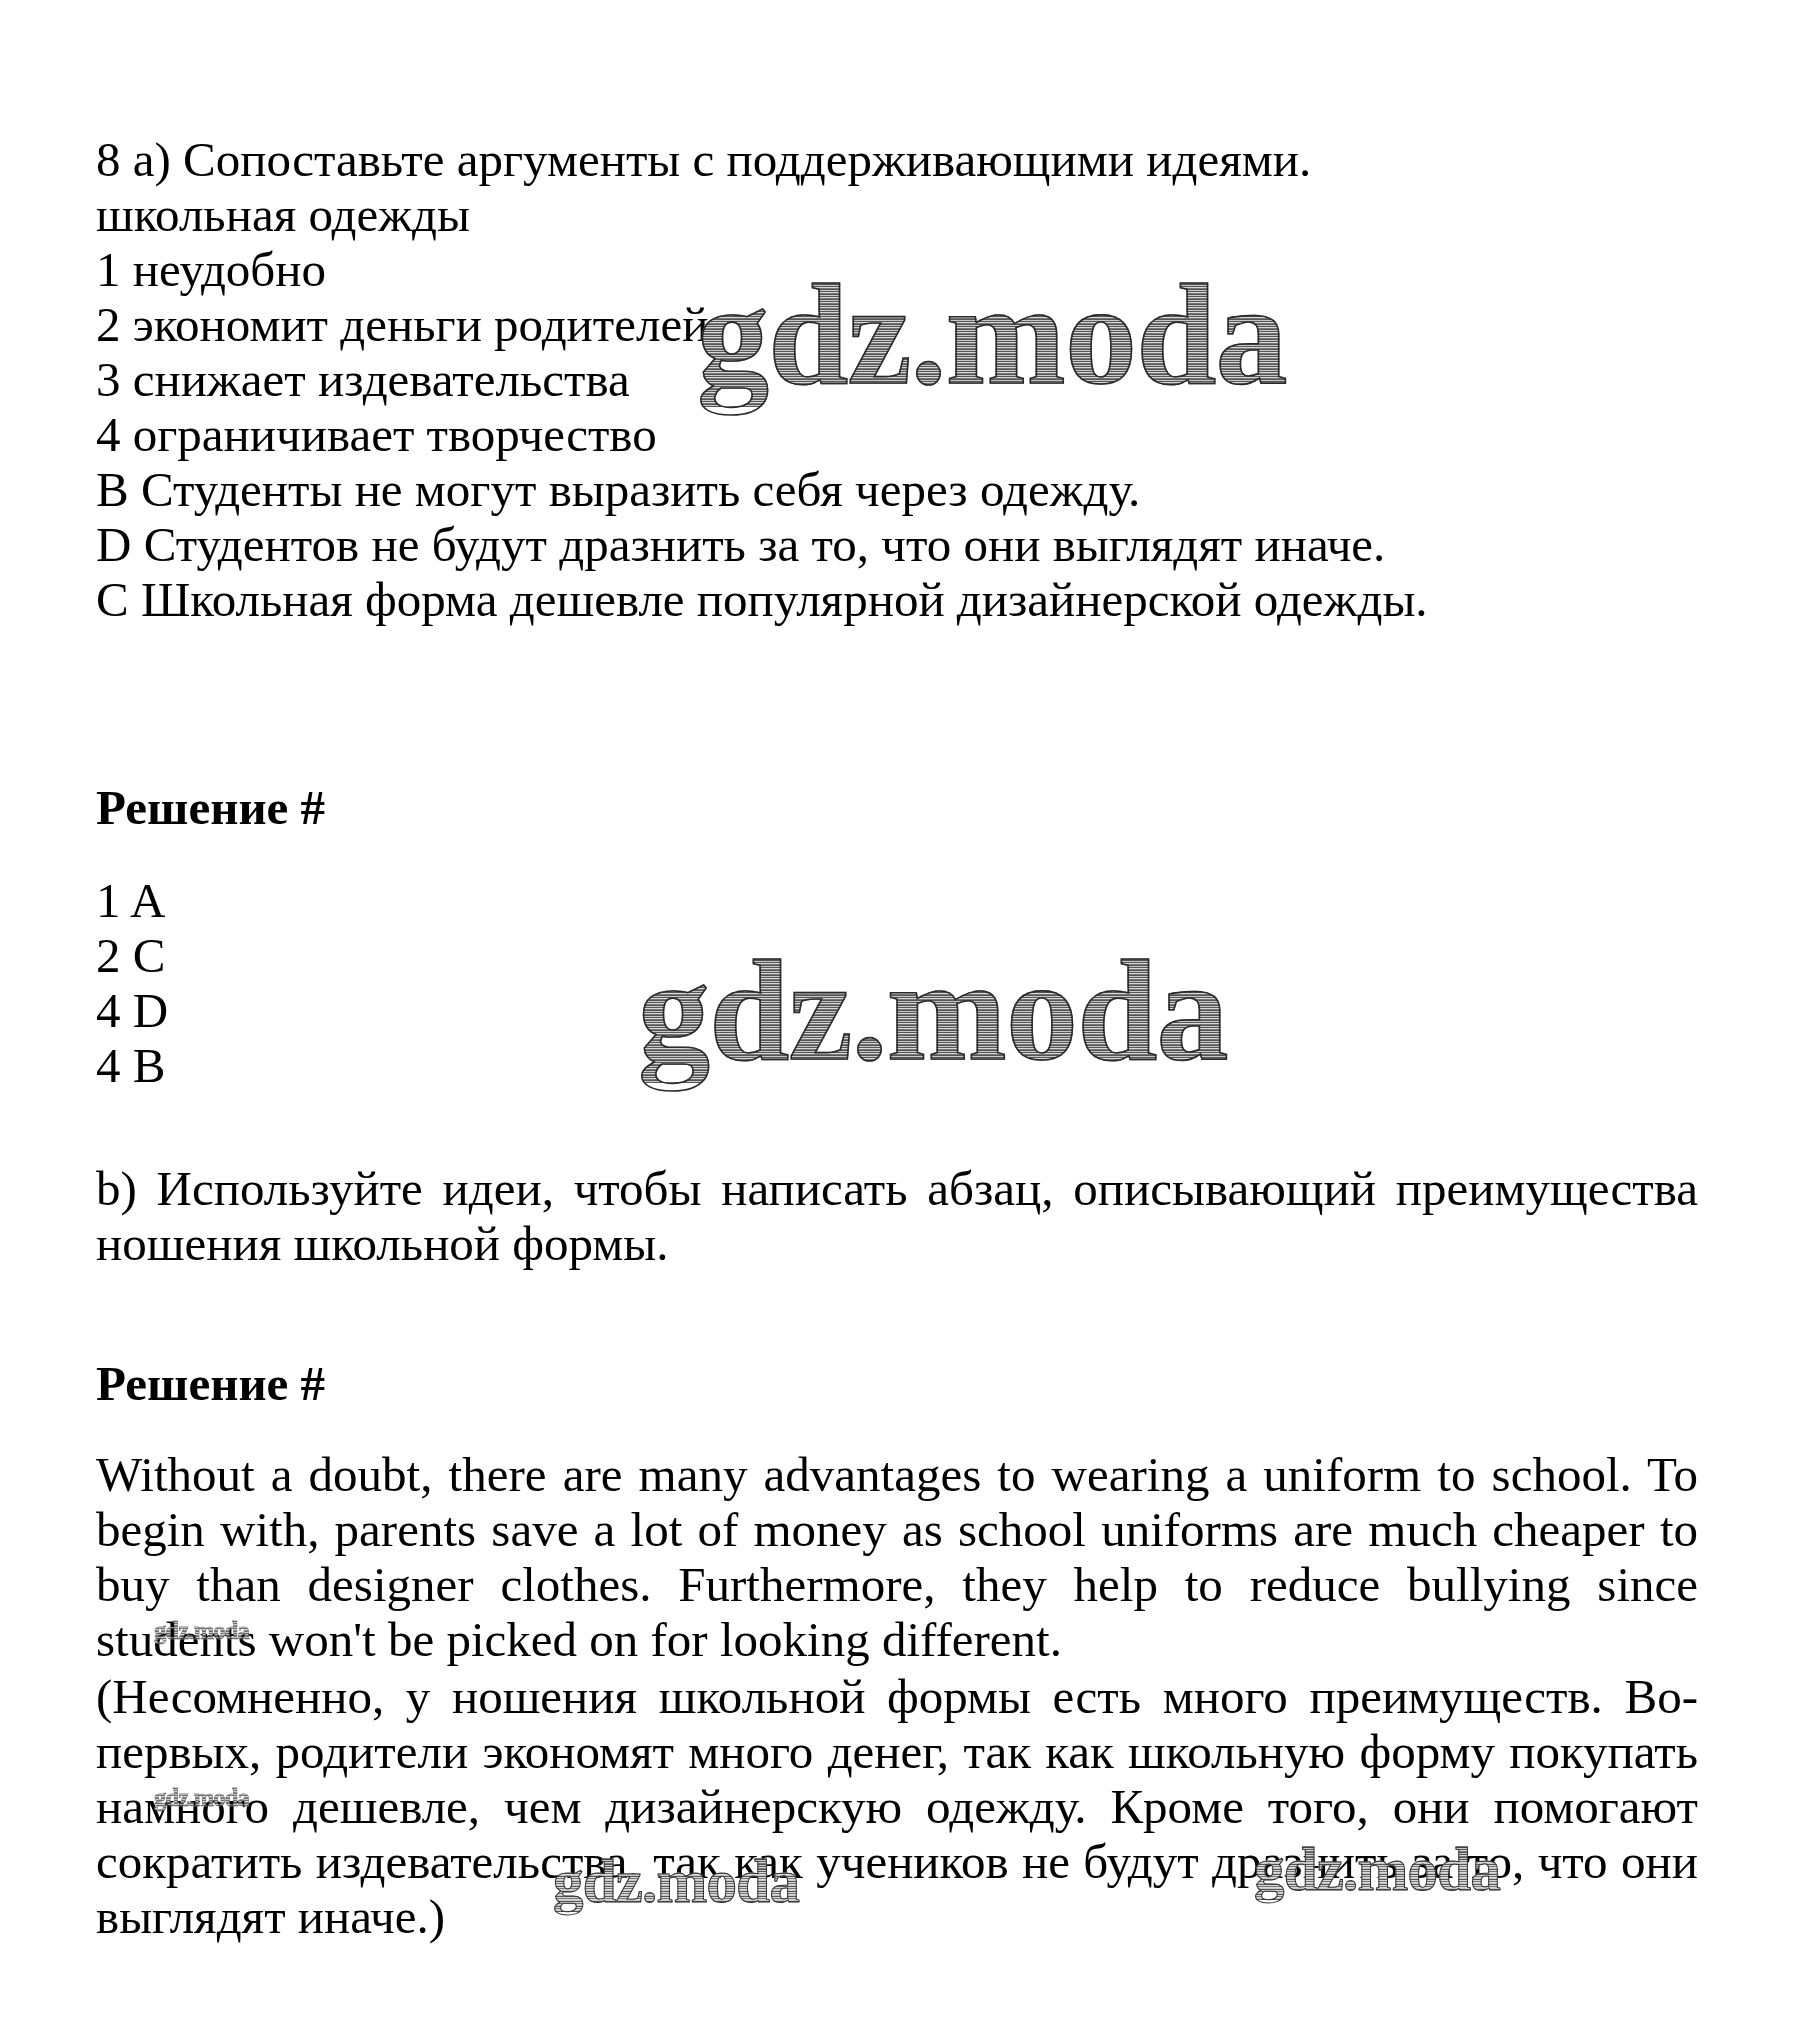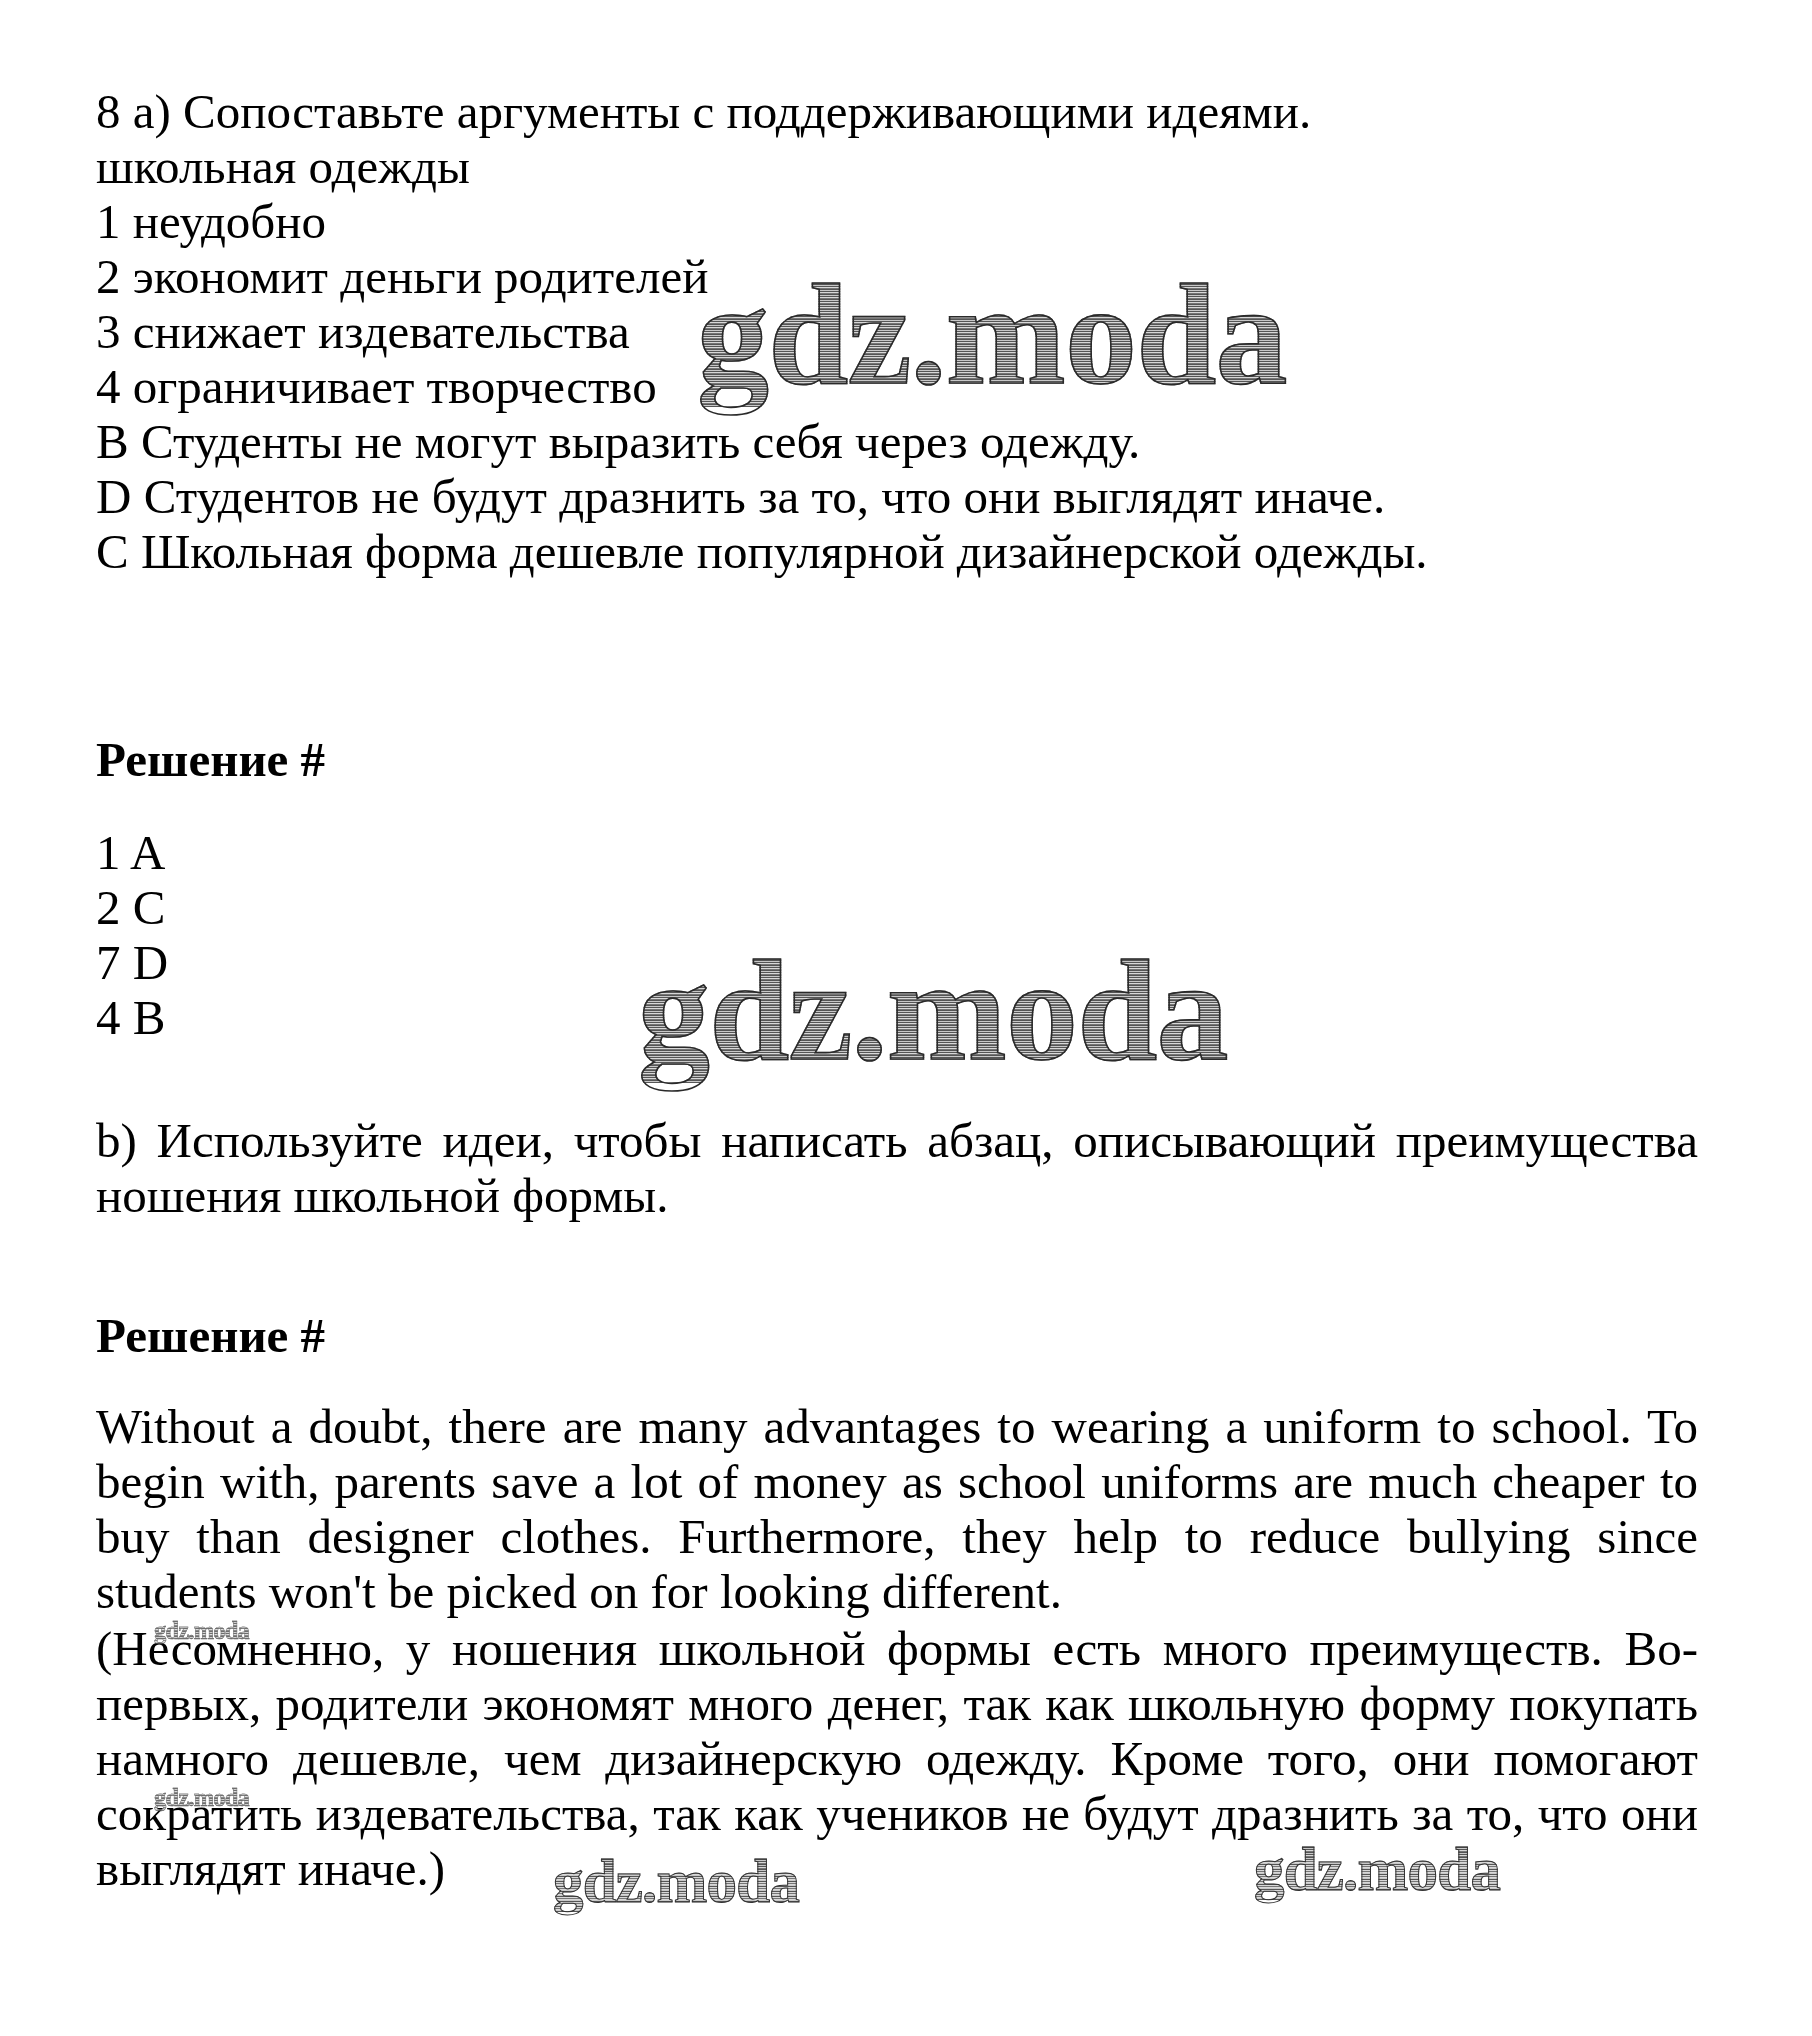--- a/index.html
+++ b/index.html
@@ -1,19 +1,19 @@
 <!DOCTYPE html>
 <html style="font-size:13px"><head>
 <meta charset="utf-8">
 <style>
   html, body { margin: 0; padding: 0; background: #ffffff; }
   body { width: 1813px; height: 2037px; position: relative; overflow: hidden;
          font-family: "Liberation Serif", serif; color: #000; }
   .block { position: absolute; left: 96px; width: 1602px;
-           font-size: 49px; line-height: 55px; }
+           font-size: 49px; line-height: 55px; margin-top: 48px; }
   .line { display: block; white-space: nowrap; }
   .just { text-align: justify; text-align-last: left; white-space: normal; }
   .bold { font-weight: bold; }
   .wm { position: absolute; font-family: Liberation Serif, serif; font-weight: bold;
         color: #8a8a8a; white-space: nowrap; letter-spacing: -0.8px;
         -webkit-text-stroke: 1.6px #2a2a2a;
         background: repeating-linear-gradient(0deg, #555 0px, #555 0.8px, #d8d8d8 1.6px, #d8d8d8 2.5px);
         -webkit-background-clip: text; background-clip: text; -webkit-text-fill-color: transparent; }
   .wm-big { font-size: 144px; line-height: 1; }
   .wm-mid { font-size: 61px; line-height: 1; -webkit-text-stroke: 1px #333; }
@@ -31,21 +31,21 @@
   <span class="line">4 ограничивает творчество</span>
   <span class="line">B Студенты не могут выразить себя через одежду.</span>
   <span class="line">D Студентов не будут дразнить за то, что они выглядят иначе.</span>
   <span class="line">C Школьная форма дешевле популярной дизайнерской одежды.</span>
 </div>
 
 <div class="block bold" style="top:732px;">Решение #</div>
 <div class="block" style="top:825px;">
   <span class="line">1 A</span>
   <span class="line">2 C</span>
-  <span class="line">7 D</span>
+  <span class="line">4 D</span>
   <span class="line">4 B</span>
 </div>
 
 <div class="block just" style="top:1113px;">b) Используйте идеи, чтобы написать абзац, описывающий преимущества ношения школьной формы.</div>
 
 <div class="block bold" style="top:1308px;">Решение #</div>
 <div class="block just" style="top:1399px;">Without a doubt, there are many advantages to wearing a uniform to school. To begin with, parents save a lot of money as school uniforms are much cheaper to buy than designer clothes. Furthermore, they help to reduce bullying since students won't be picked on for looking different.</div>
 <div class="block just" style="top:1621px;">(Несомненно, у ношения школьной формы есть много преимуществ. Во-первых, родители экономят много денег, так как школьную форму покупать намного дешевле, чем дизайнерскую одежду. Кроме того, они помогают сократить издевательства, так как учеников не будут дразнить за то, что они выглядят иначе.)</div>
 
 <div class="wm wm-big" style="left:697px; top:263px;">gdz.moda</div>

